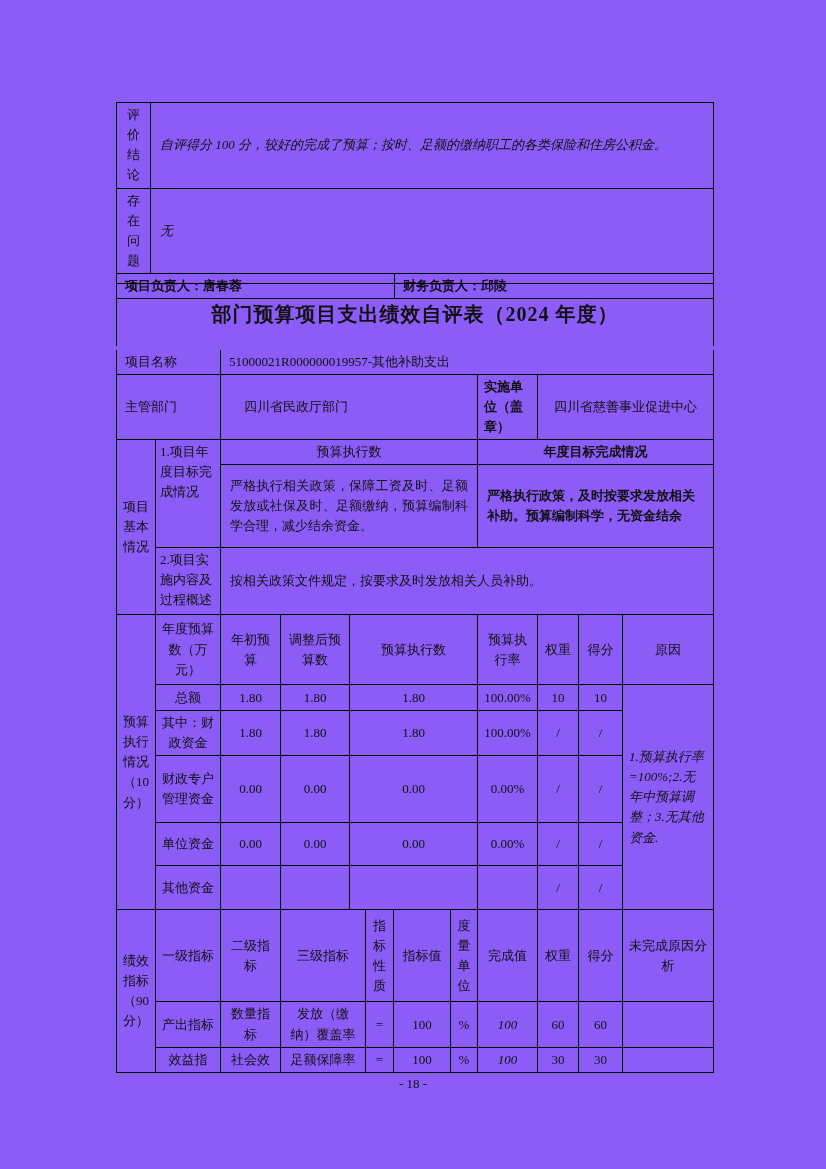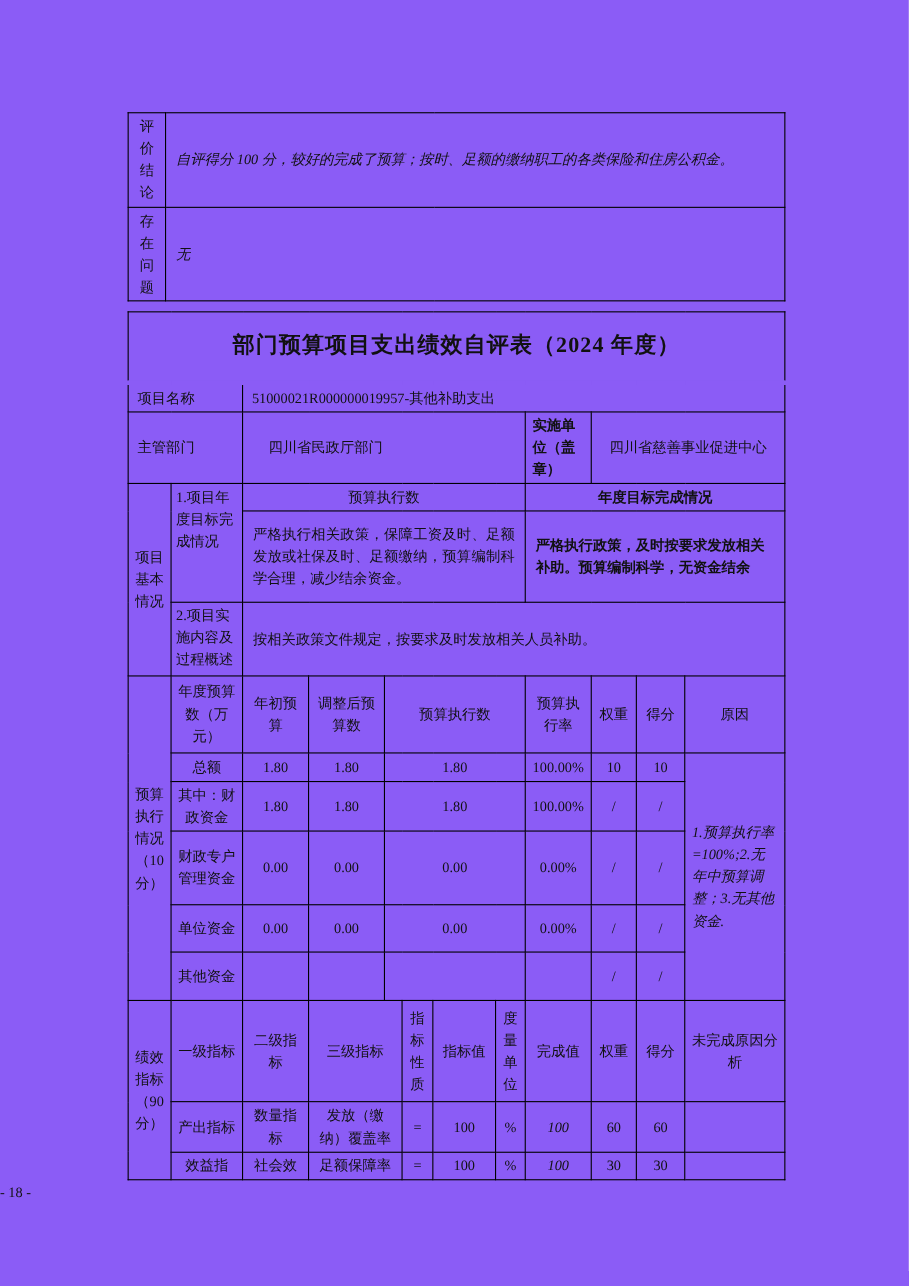--- a/index.html
+++ b/index.html
@@ -30,21 +30,21 @@
   .italic{font-style:italic;}
   .bold{font-weight:bold;}
   .vtop{vertical-align:top;margin-left:48px;}
   .pad{padding:4px 9px;}
   .title-cell{
     font-size:20px;font-weight:bold;text-align:center;
     letter-spacing:1px;border-bottom:4px solid #8b5cf6;
   }
   .footer{
     position:absolute;left:0;top:1076px;width:100%;
-    font-size:13px;color:#111;
+    text-align:center;font-size:13px;color:#111;
   }
 </style>
 </head>
 <body>
 
 <div class="sheet">
 
   <table class="tbl1">
     <colgroup>
         <col style="width:34px">
@@ -52,20 +52,24 @@
         <col style="width:319px">
       </colgroup>
     <tbody>
         <tr style="height:44px">
       <td class="center">评价结论</td>
       <td colspan="2" class="left italic pad">自评得分 100 分，较好的完成了预算；按时、足额的缴纳职工的各类保险和住房公积金。</td>
     </tr>
     <tr style="height:44px">
       <td class="center">存在问题</td>
       <td colspan="2" class="left italic pad">无</td>
+    </tr>
+    <tr style="height:25px">
+      <td colspan="2" class="left bold" style="padding-left:8px">项目负责人：唐春蓉</td>
+      <td class="left bold" style="padding-left:8px">财务负责人：邱陵</td>
     </tr>
   </tbody>
     </table>
 
   <table class="tbl2">
     <colgroup>
       <col style="width:39px">
         <col style="width:65px">
         <col style="width:60px">
         <col style="width:69px">

